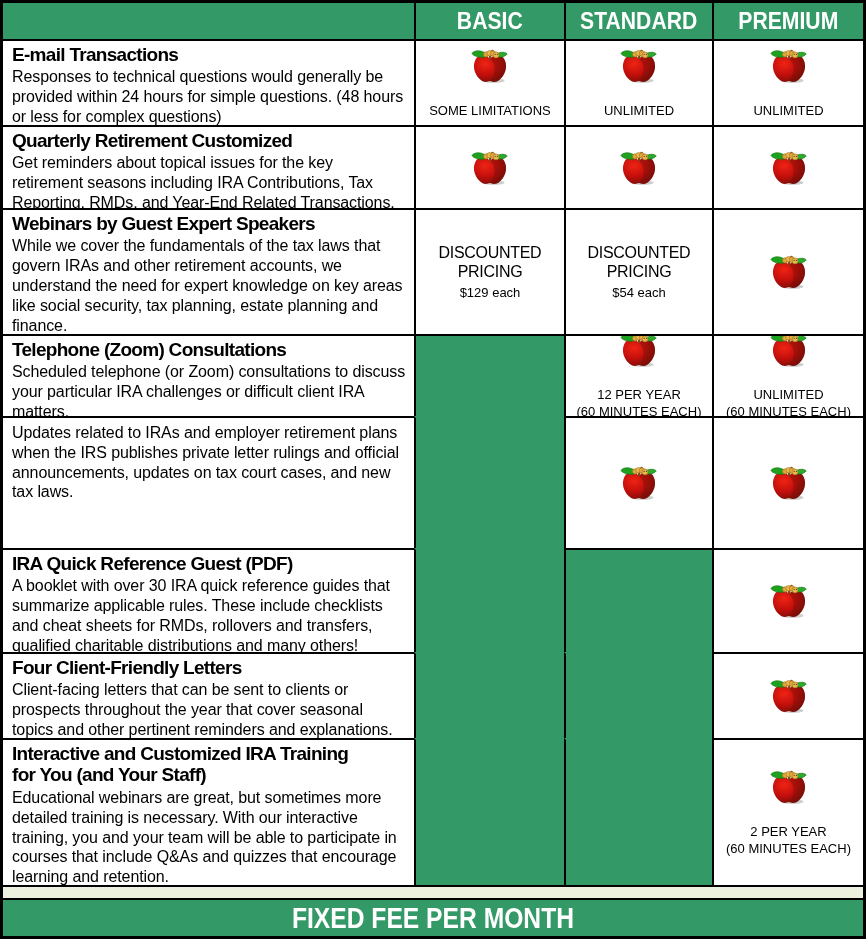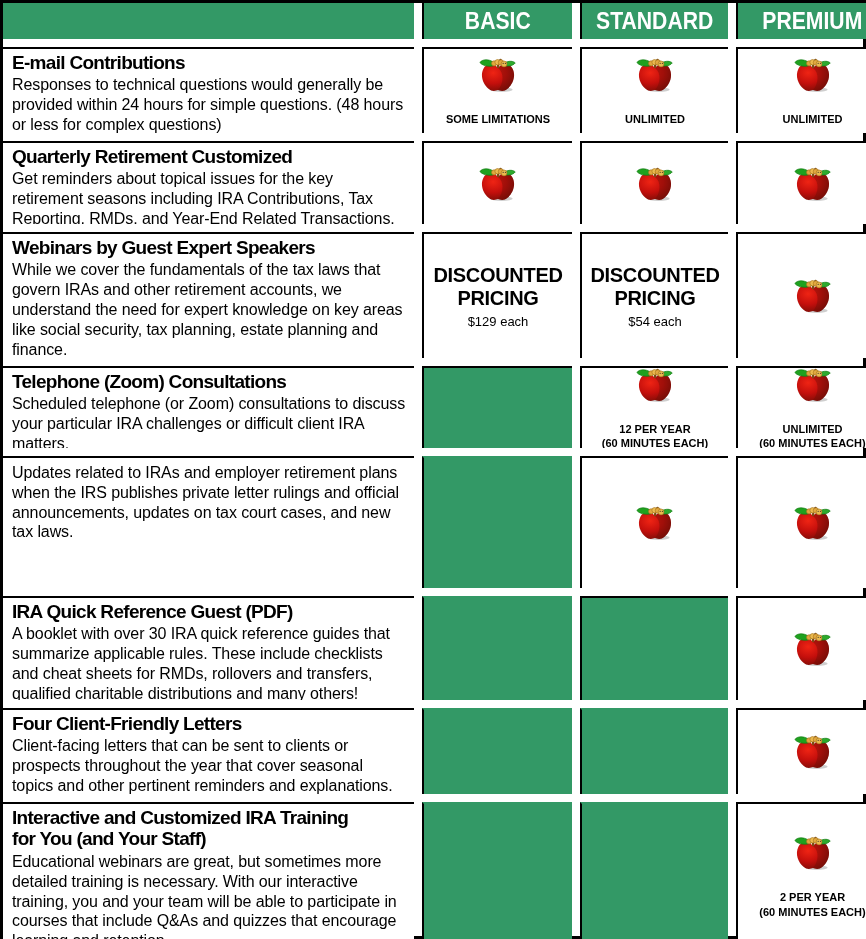--- a/index.html
+++ b/index.html
@@ -10,21 +10,20 @@
     width: 866px;
   }
   .pricing-table {
     width: 866px;
     height: 939px;
     border: 3px solid #000;
     background: #fff;
     display: grid;
     grid-template-columns: 411px 150px 148px 151px;
     grid-template-rows: 36px 86px 83px 126px 82px 132px 104px 86px 147px 13px 38px;
-    gap: 8px;
   }
   .cell { overflow: hidden; }
   .bl { border-left: 2px solid #000; }
   .bt { border-top: 2px solid #000; }
   .bt-green { border-top: 2px solid #339966; }
 
   
   .hdr {
     background: #339966;
     display: flex; align-items: center; justify-content: center;
@@ -58,25 +57,25 @@
   .plan {
     background: #fff;
     display: flex; flex-direction: column;
     align-items: center; justify-content: center;
     text-align: center;
     padding: 2px 4px;
   }
   .na { background: #339966; }
   .apple { width: 42px; height: 38px; flex: 0 0 auto; }
   .plan-label {
-    font-weight: bold; font-size: 11px; line-height: 1.3;
+    font-weight: normal; font-size: 13px; line-height: 1.3;
     letter-spacing: 0; margin-top: 18px; white-space: pre-line;
   }
   .discount-heading {
-    font-weight: bold; font-size: 20px; line-height: 1.15; letter-spacing: -0.3px;
+    font-weight: normal; font-size: 16px; line-height: 1.15; letter-spacing: -0.3px;
   }
   .discount-price { font-size: 13px; margin-top: 4px; }
 
   
   .band { grid-column: 1 / -1; background: #ebf1de; }
   .footer-bar {
     grid-column: 1 / -1; background: #339966;
     display: flex; align-items: center; justify-content: center;
   }
   .footer-label {
@@ -119,21 +118,21 @@
     <span class="hdr-label">BASIC</span>
   </div>
   <div class="cell hdr bl">
     <span class="hdr-label">STANDARD</span>
   </div>
   <div class="cell hdr bl">
     <span class="hdr-label">PREMIUM</span>
   </div>
 
   <div class="cell feature bt">
-    <div class="feature-title">E-mail Contributions</div>
+    <div class="feature-title">E-mail Transactions</div>
     <div class="feature-desc">Responses to technical questions would generally be provided within 24 hours for simple questions. (48 hours or less for complex questions)</div>
   </div>
   <div class="cell plan bt bl">
     <svg class="apple">
         <use href="#apple-sym"></use>
       </svg>
     <span class="plan-label">SOME LIMITATIONS</span>
   </div>
   <div class="cell plan bt bl">
     <svg class="apple">

